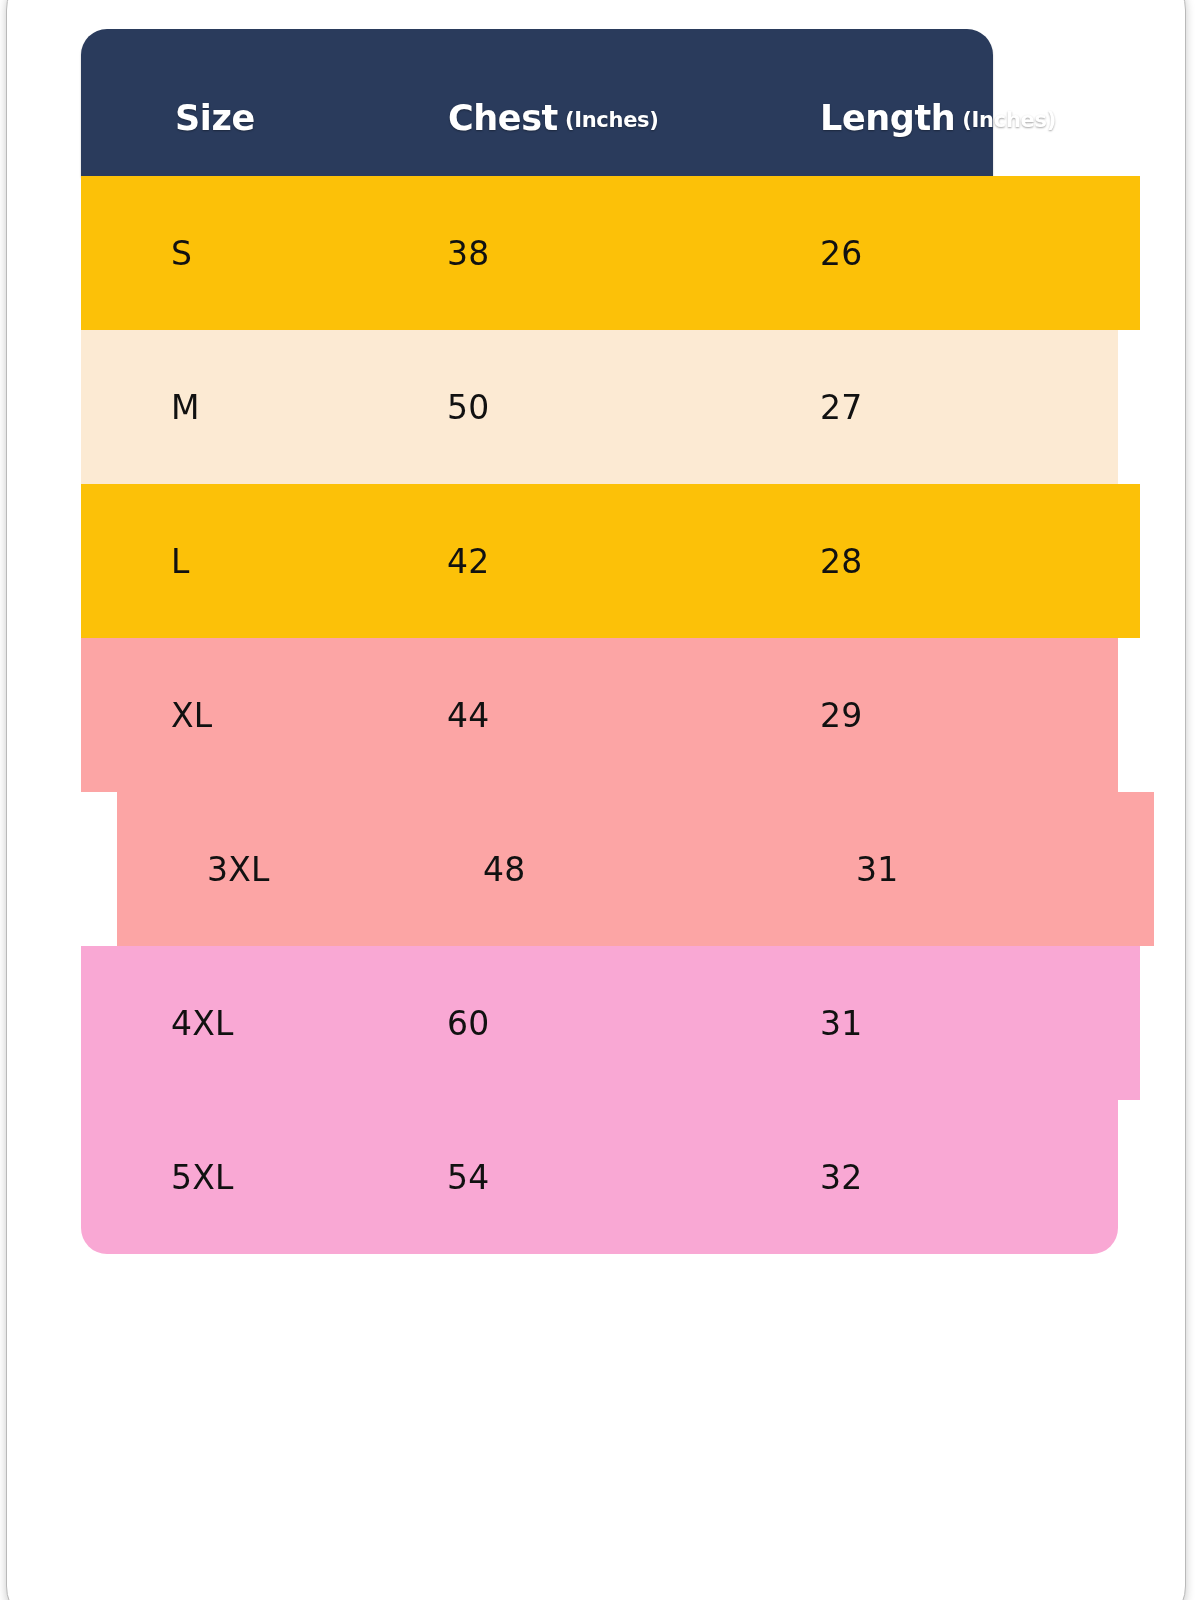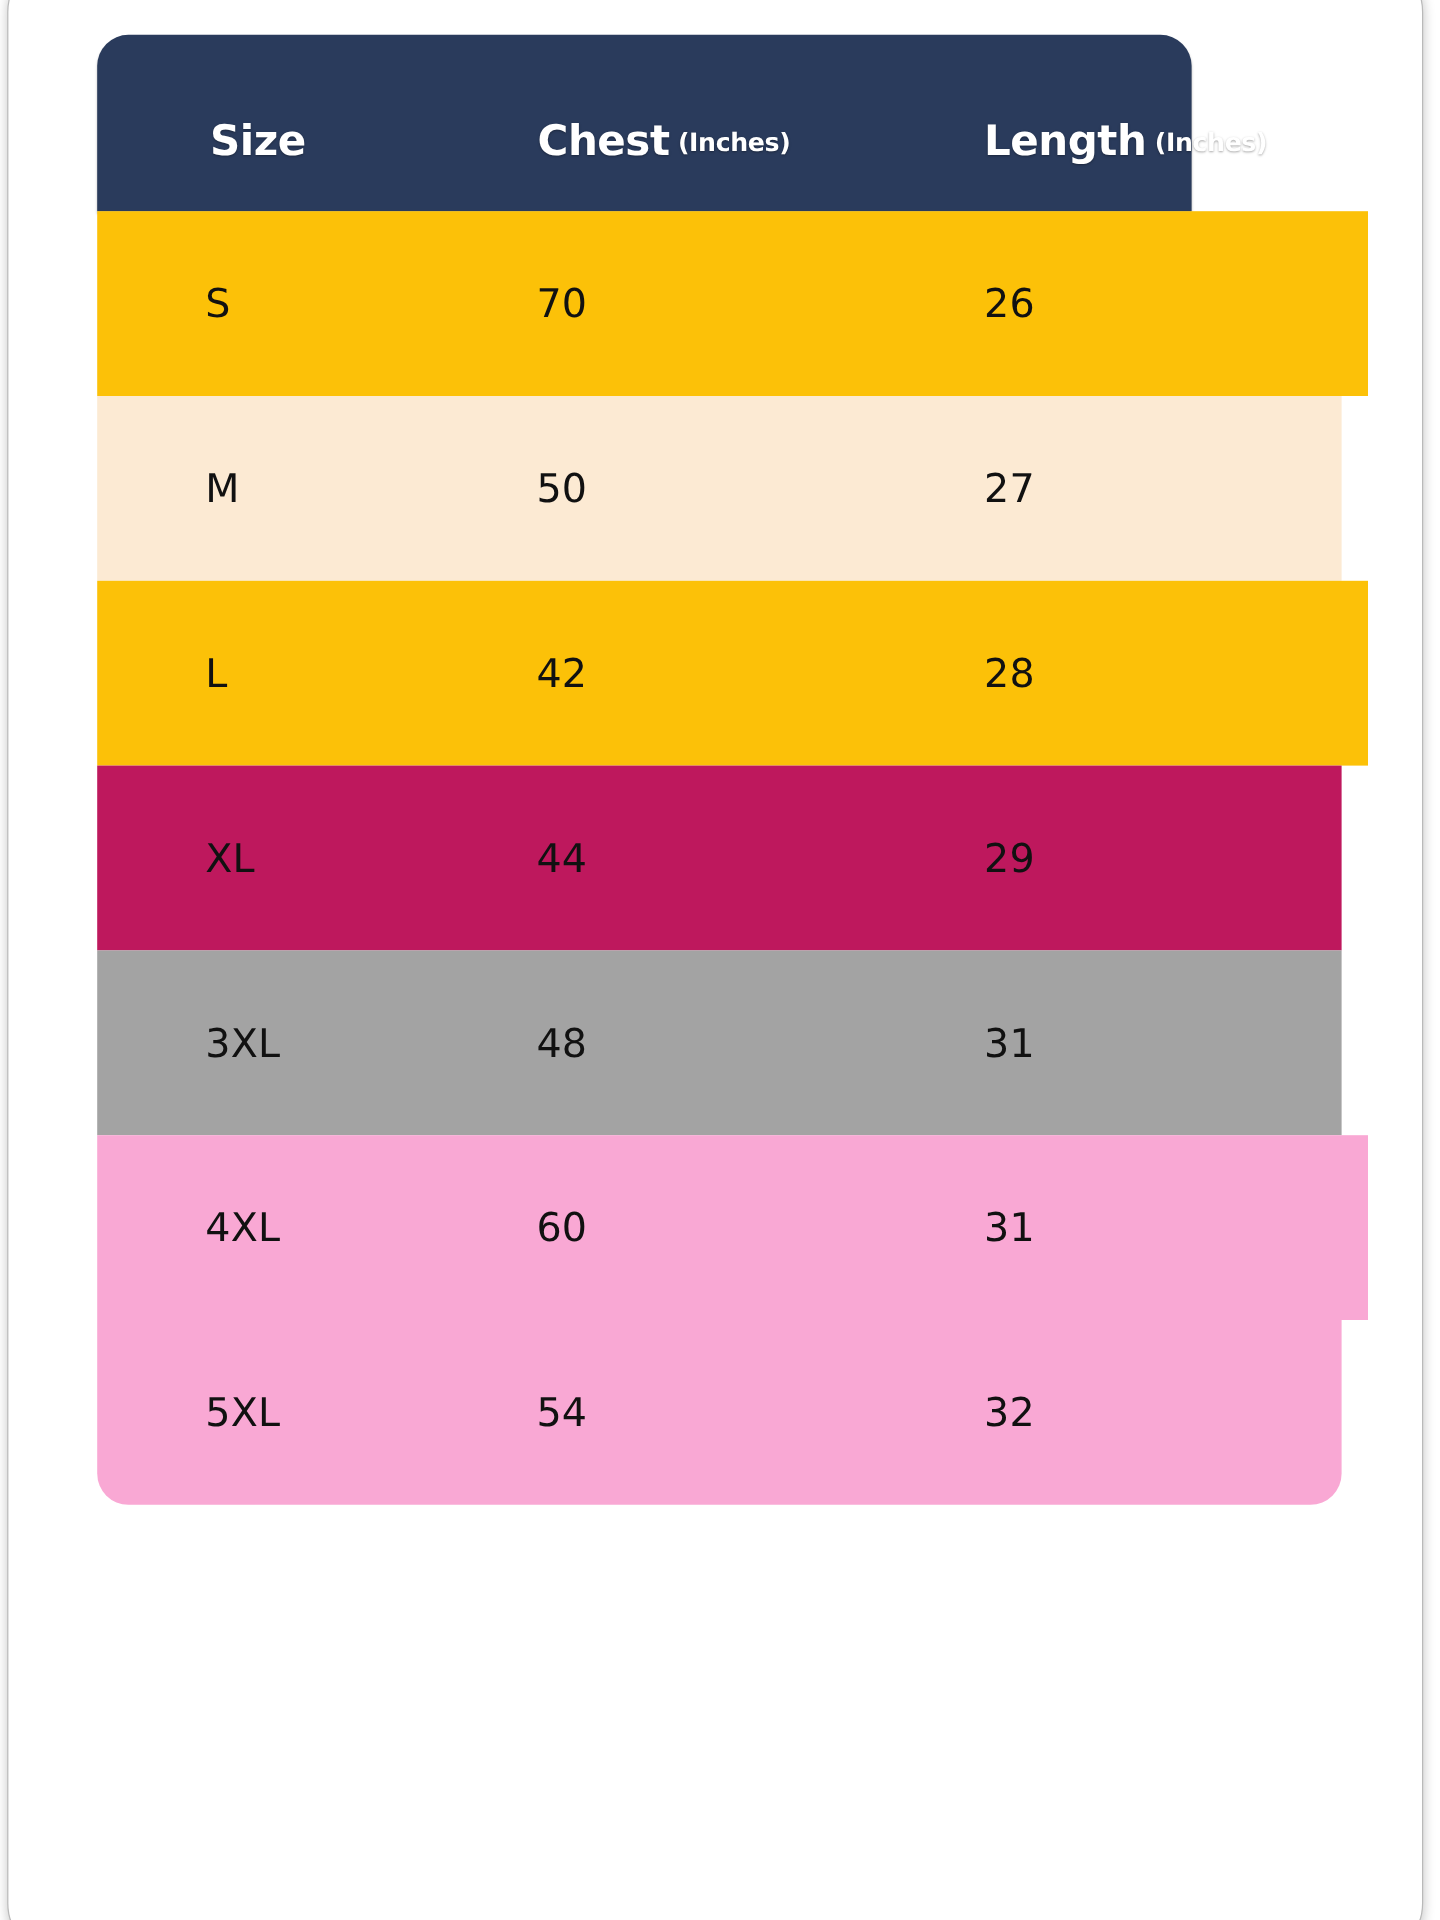--- a/index.html
+++ b/index.html
@@ -108,39 +108,39 @@
         <span class="main">Length</span><span class="unit">(Inches)</span>
       </div>
       <div class="cell col-chest">
         <span class="main">Chest</span><span class="unit">(Inches)</span>
       </div>
     </div>
 
     <div id="tbody">
         <div class="trow" style="background: rgb(252, 193, 8);">
           <div class="cell col-size">S</div>
-          <div class="cell col-chest">70</div>
+          <div class="cell col-chest">38</div>
           <div class="cell col-length">26</div>
         </div>
         <div class="trow alt" style="background: rgb(252, 234, 211);">
           <div class="cell col-size">M</div>
           <div class="cell col-chest">50</div>
           <div class="cell col-length">27</div>
         </div>
         <div class="trow" style="background: rgb(252, 193, 8);">
           <div class="cell col-size">L</div>
           <div class="cell col-chest">42</div>
           <div class="cell col-length">28</div>
         </div>
-        <div class="trow alt" style="background: #be185d;">
+        <div class="trow alt" style="background: #fca5a5;">
           <div class="cell col-size">XL</div>
           <div class="cell col-chest">44</div>
           <div class="cell col-length">29</div>
         </div>
-        <div class="trow alt" style="background: #a3a3a3;">
+        <div class="trow alt" style="background: #fca5a5; margin-left: 36px;">
           <div class="cell col-size">3XL</div>
           <div class="cell col-chest">48</div>
           <div class="cell col-length">31</div>
         </div>
         <div class="trow" style="background: #f9a8d4;">
           <div class="cell col-size">4XL</div>
           <div class="cell col-chest">60</div>
           <div class="cell col-length">31</div>
         </div>
         <div class="trow alt" style="background: #f9a8d4;">

